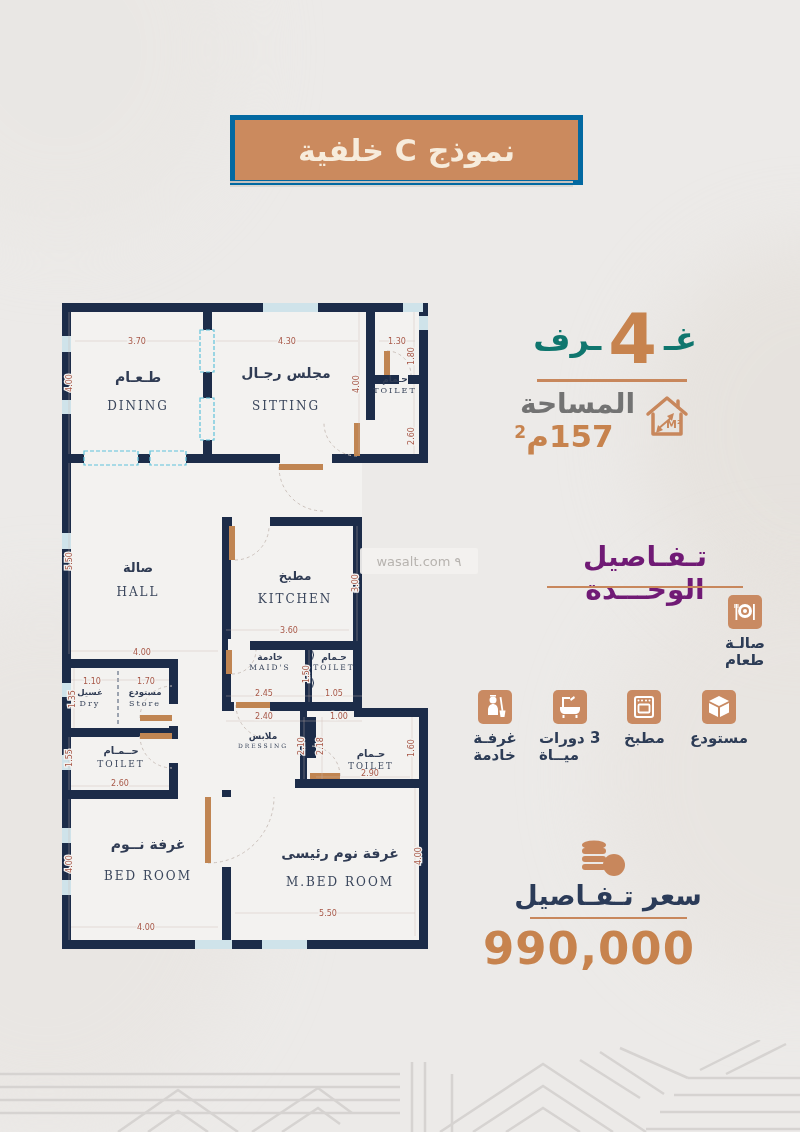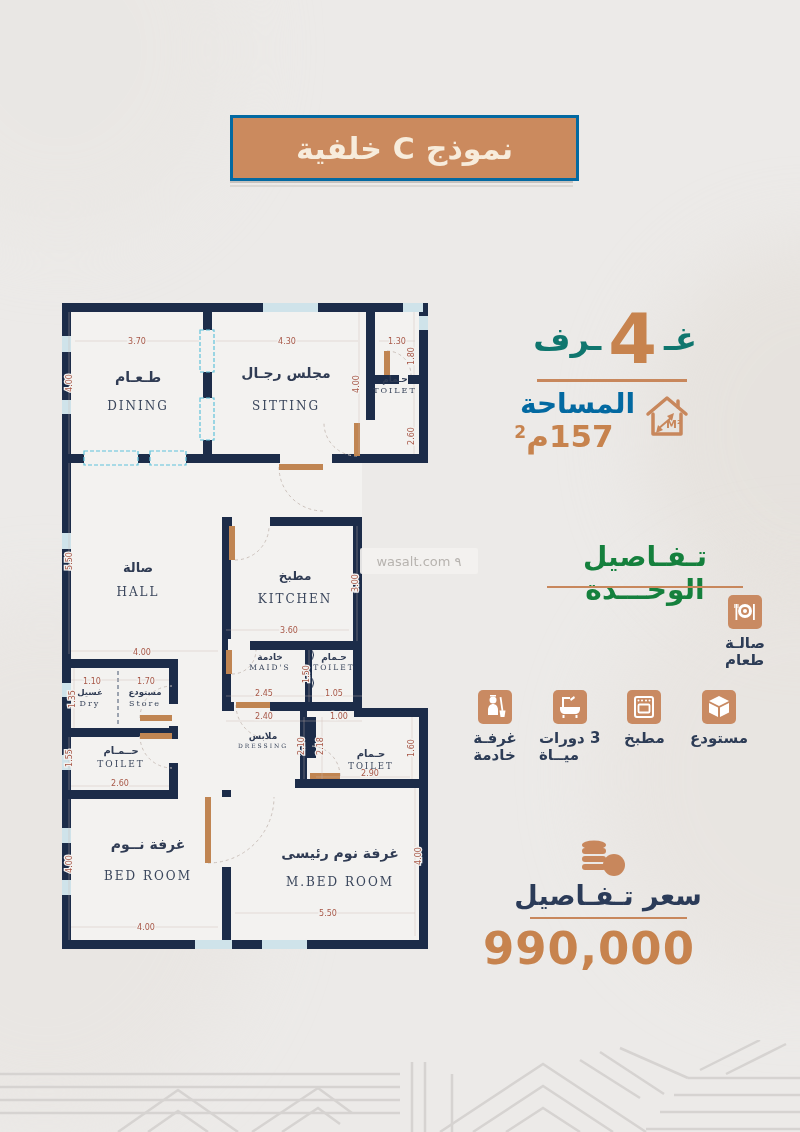--- a/index.html
+++ b/index.html
@@ -8,39 +8,39 @@
   .abs{position:absolute;}
   
   .blob{position:absolute;border-radius:50%;filter:blur(40px);}
   .blob1{left:640px;top:240px;width:340px;height:380px;background:#E3DED8;opacity:.6;}
   .blob2{left:600px;top:560px;width:400px;height:430px;background:#E6E1DC;opacity:.55;}
   .blob3{left:-170px;top:600px;width:430px;height:520px;background:#E7E3DF;opacity:.55;}
   .blob4{left:-120px;top:-140px;width:360px;height:380px;background:#E8E5E1;opacity:.5;}
 
   
   .banner{left:230px;top:115px;width:343px;height:60px;background:#CB8A5E;
-          border:3px solid #0369a1;display:flex;align-items:center;justify-content:center;}
+          border:5px solid #0369a1;display:flex;align-items:center;justify-content:center;}
   .banner-title{color:#F7ECDC;font-size:30px;font-weight:700;letter-spacing:.5px;}
   .banner-line1{left:230px;top:181px;width:343px;height:2px;background:#C6C2BE;}
   .banner-line2{left:230px;top:185px;width:343px;height:2px;background:#DBD8D4;}
 
   
   .rooms-count{left:515px;top:302px;width:200px;height:74px;display:flex;direction:rtl;
                align-items:center;justify-content:center;gap:7px;}
   .rooms-affix{color:#0f766e;font-size:32px;font-weight:700;}
   .rooms-num{color:#C7834E;font-size:70px;font-weight:700;line-height:.9;}
   .summary-divider{left:537px;top:379px;width:150px;height:2.5px;background:#C8875C;}
-  .area-label{left:493px;top:387px;width:142px;text-align:right;color:#0369a1;
+  .area-label{left:493px;top:387px;width:142px;text-align:right;color:#737373;
               font-size:28px;font-weight:700;}
   .area-value{left:493px;top:418px;width:142px;text-align:center;color:#C7834E;
               font-size:31px;font-weight:700;}
   .sup{font-size:.55em;vertical-align:.55em;}
 
   
-  .details-heading{left:535px;top:540px;width:220px;text-align:center;color:#15803d;
+  .details-heading{left:535px;top:540px;width:220px;text-align:center;color:#701a75;
                    font-size:28px;font-weight:700;}
   .details-underline{left:547px;top:586px;width:196px;height:1.5px;background:#C8875C;}
   .feat-row{display:flex;direction:rtl;justify-content:space-between;}
   .feat-row1{left:440px;top:595px;width:338px;}
   .feat-row2{left:462px;top:690px;width:290px;}
   .feat{width:66px;display:flex;flex-direction:column;align-items:center;}
   .feat-icon{width:34px;height:34px;background:#C98A62;border-radius:5px;
              display:flex;align-items:center;justify-content:center;}
   .feat-label{margin-top:6px;text-align:left;color:#2D3C56;font-size:15px;
               font-weight:700;line-height:1.15;direction:rtl;}

